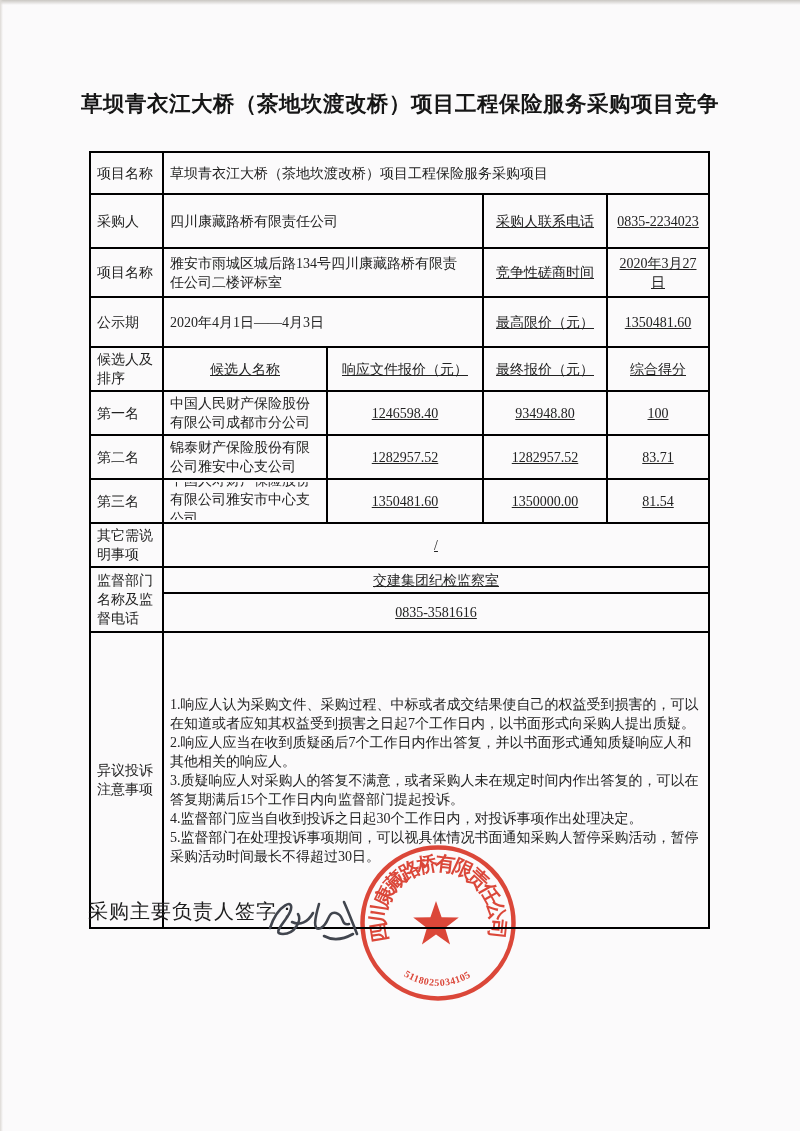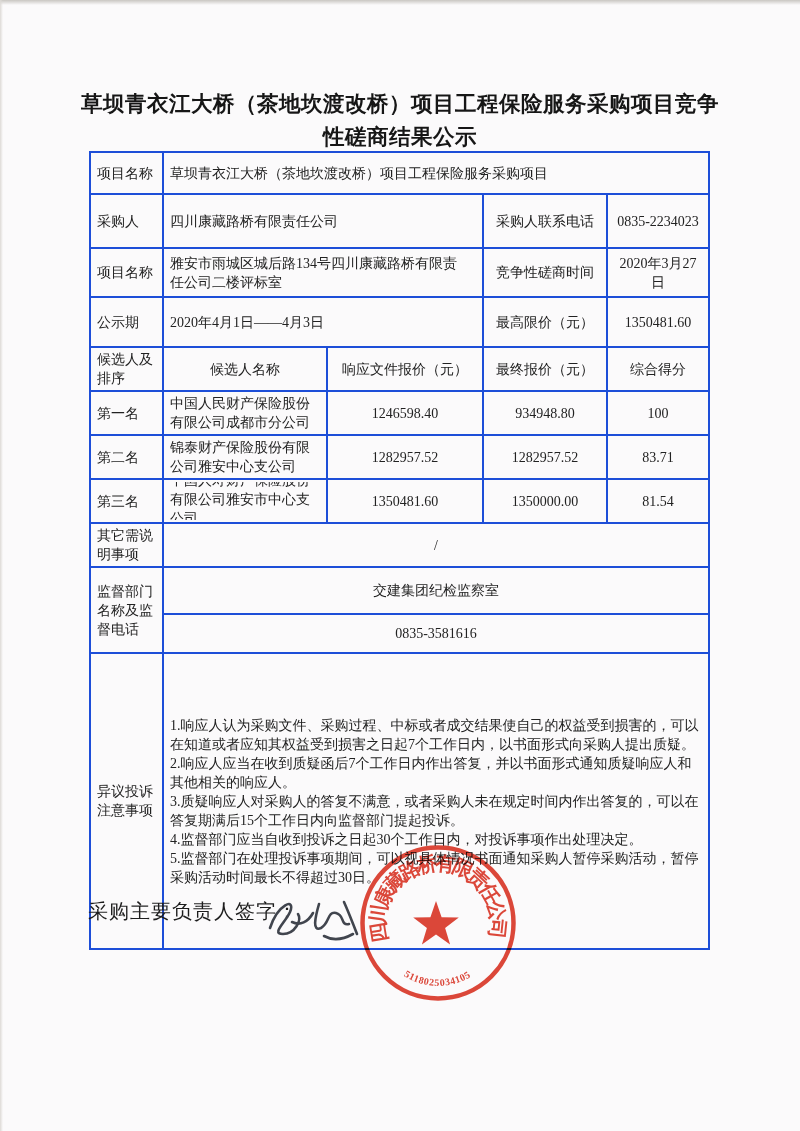--- a/index.html
+++ b/index.html
@@ -27,34 +27,34 @@
     font-size:21.5px;line-height:33px;font-weight:bold;
     letter-spacing:0.5px;color:#161616;
     font-family:"Liberation Sans","DejaVu Sans",sans-serif;
   }
   table.doc{
     position:absolute;left:89px;top:151px;
     width:619px;
     border-collapse:collapse;table-layout:fixed;
   }
   table.doc td{
-    border:2px solid #1d4ed8;
+    border:2px solid #000000;
     font-size:14px;line-height:19px;
     padding:2px 6px;
     vertical-align:middle;
     overflow:hidden;
   }
   td.lab{text-align:left;padding:2px 4px;}
-  td.ctr{text-align:center;}
+  td.ctr{text-align:center;text-decoration:underline;}
   td.val{text-align:left;}
   .preline{white-space:pre-line;}
   tr.r1{height:42px;} tr.r2{height:54px;} tr.r3{height:49px;}
   tr.r4{height:50px;} tr.r5{height:37px;} tr.r6{height:44px;}
   tr.r7{height:41px;} tr.r8{height:40px;} tr.r9{height:42px;}
-  tr.r10{height:47px;} tr.r11{height:39px;} tr.r12{height:296px;}
+  tr.r10{height:26px;} tr.r11{height:39px;} tr.r12{height:296px;}
   td.name-cell{padding:1px 6px;}
   td.clip-cell{padding:0 6px;}
   .clip{height:38px;overflow:hidden;}
   .clip .clip-inner{line-height:19px;margin-top:-11px;}
   .objection-cell{padding:6px 10px 6px 8px;}
   .objection-cell .obj-item{margin:0;}
   .footer-sign{
     position:absolute;left:88px;top:898px;
     font-size:20px;letter-spacing:1px;color:#1d1d1d;
   }
@@ -64,21 +64,20 @@
 </style>
 </head>
 <body>
 
 <div class="page">
   <div class="scan-edge-top"></div>
   <div class="scan-edge-left"></div>
 
   <div class="title">
     <span>草坝青衣江大桥（茶地坎渡改桥）项目工程保险服务采购项目竞争</span><br>
-    <span>性磋商结果公示</span>
   </div>
 
   <table class="doc">
     <colgroup>
       <col style="width:73px">
         <col style="width:164px">
         <col style="width:156px">
       <col style="width:124px">
         <col style="width:102px">
     </colgroup>

